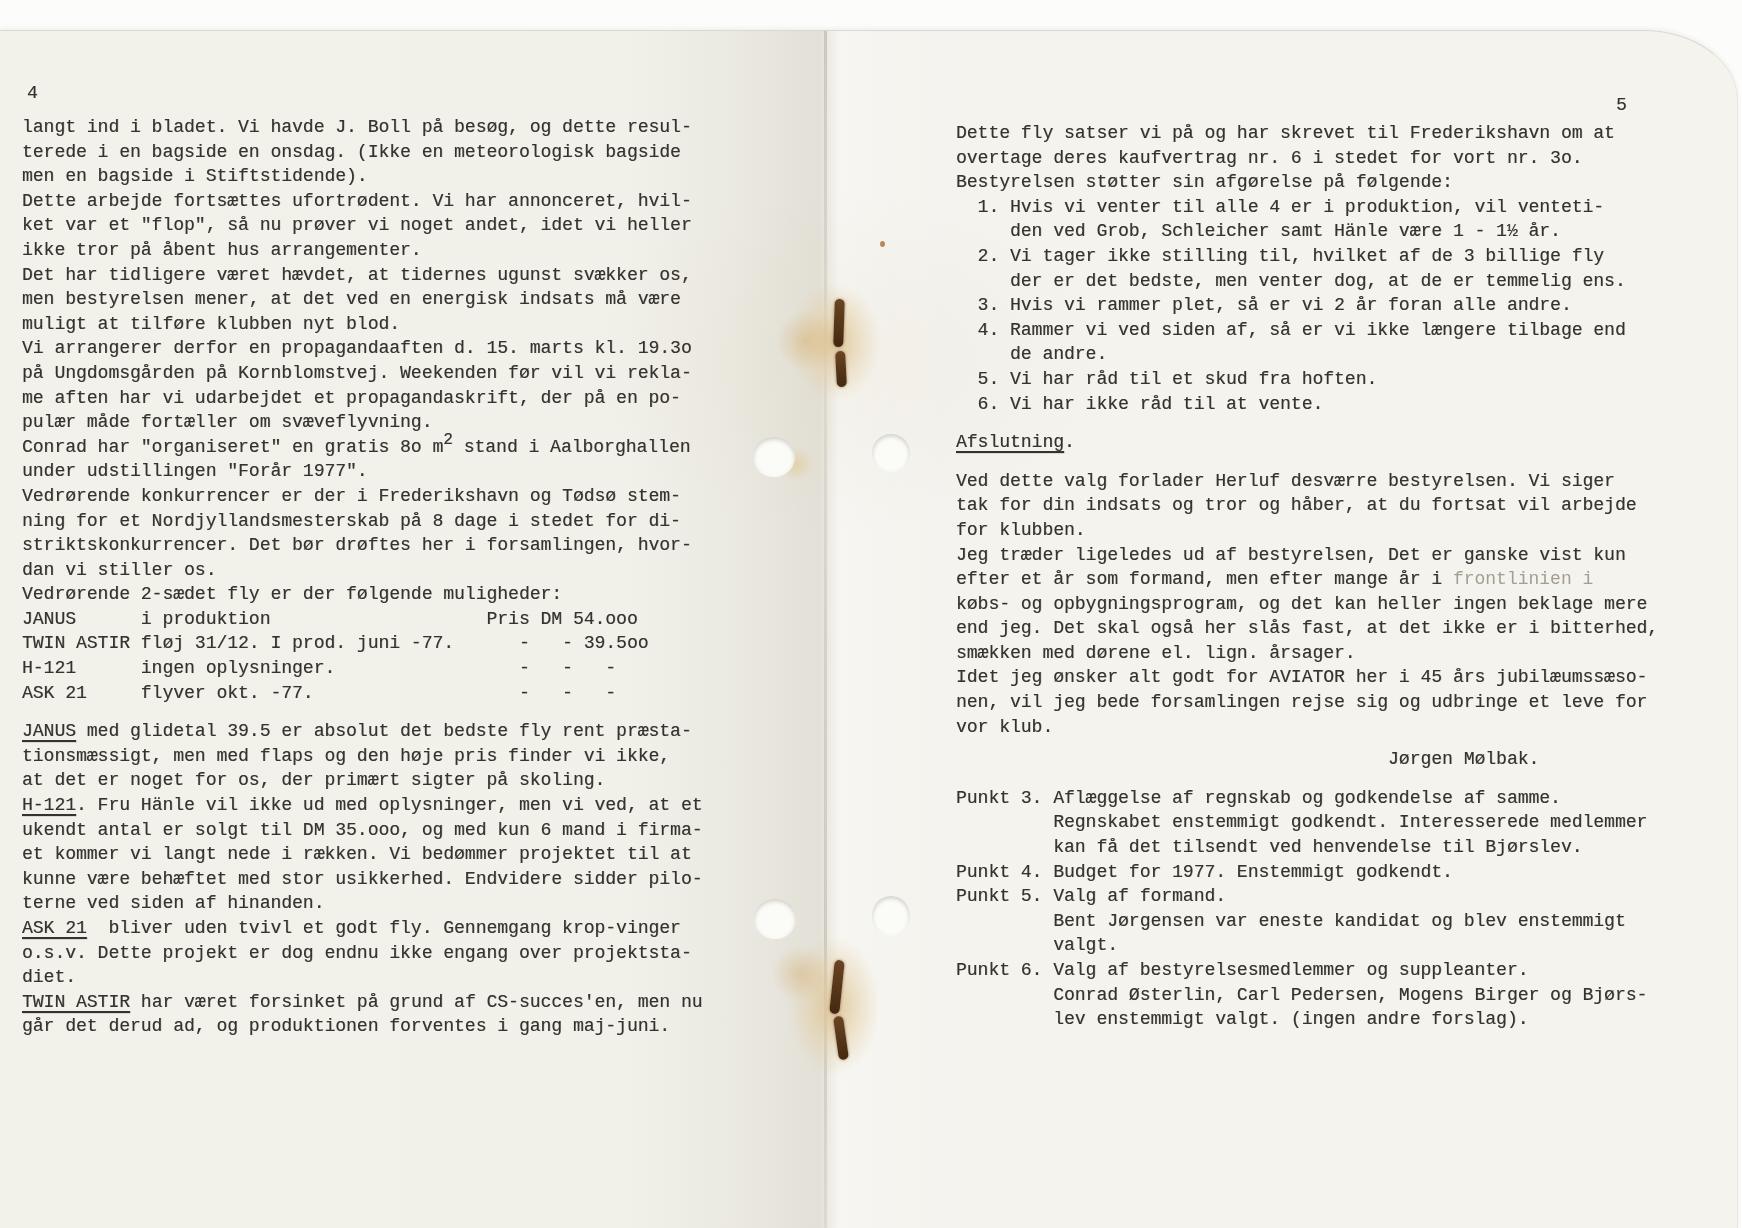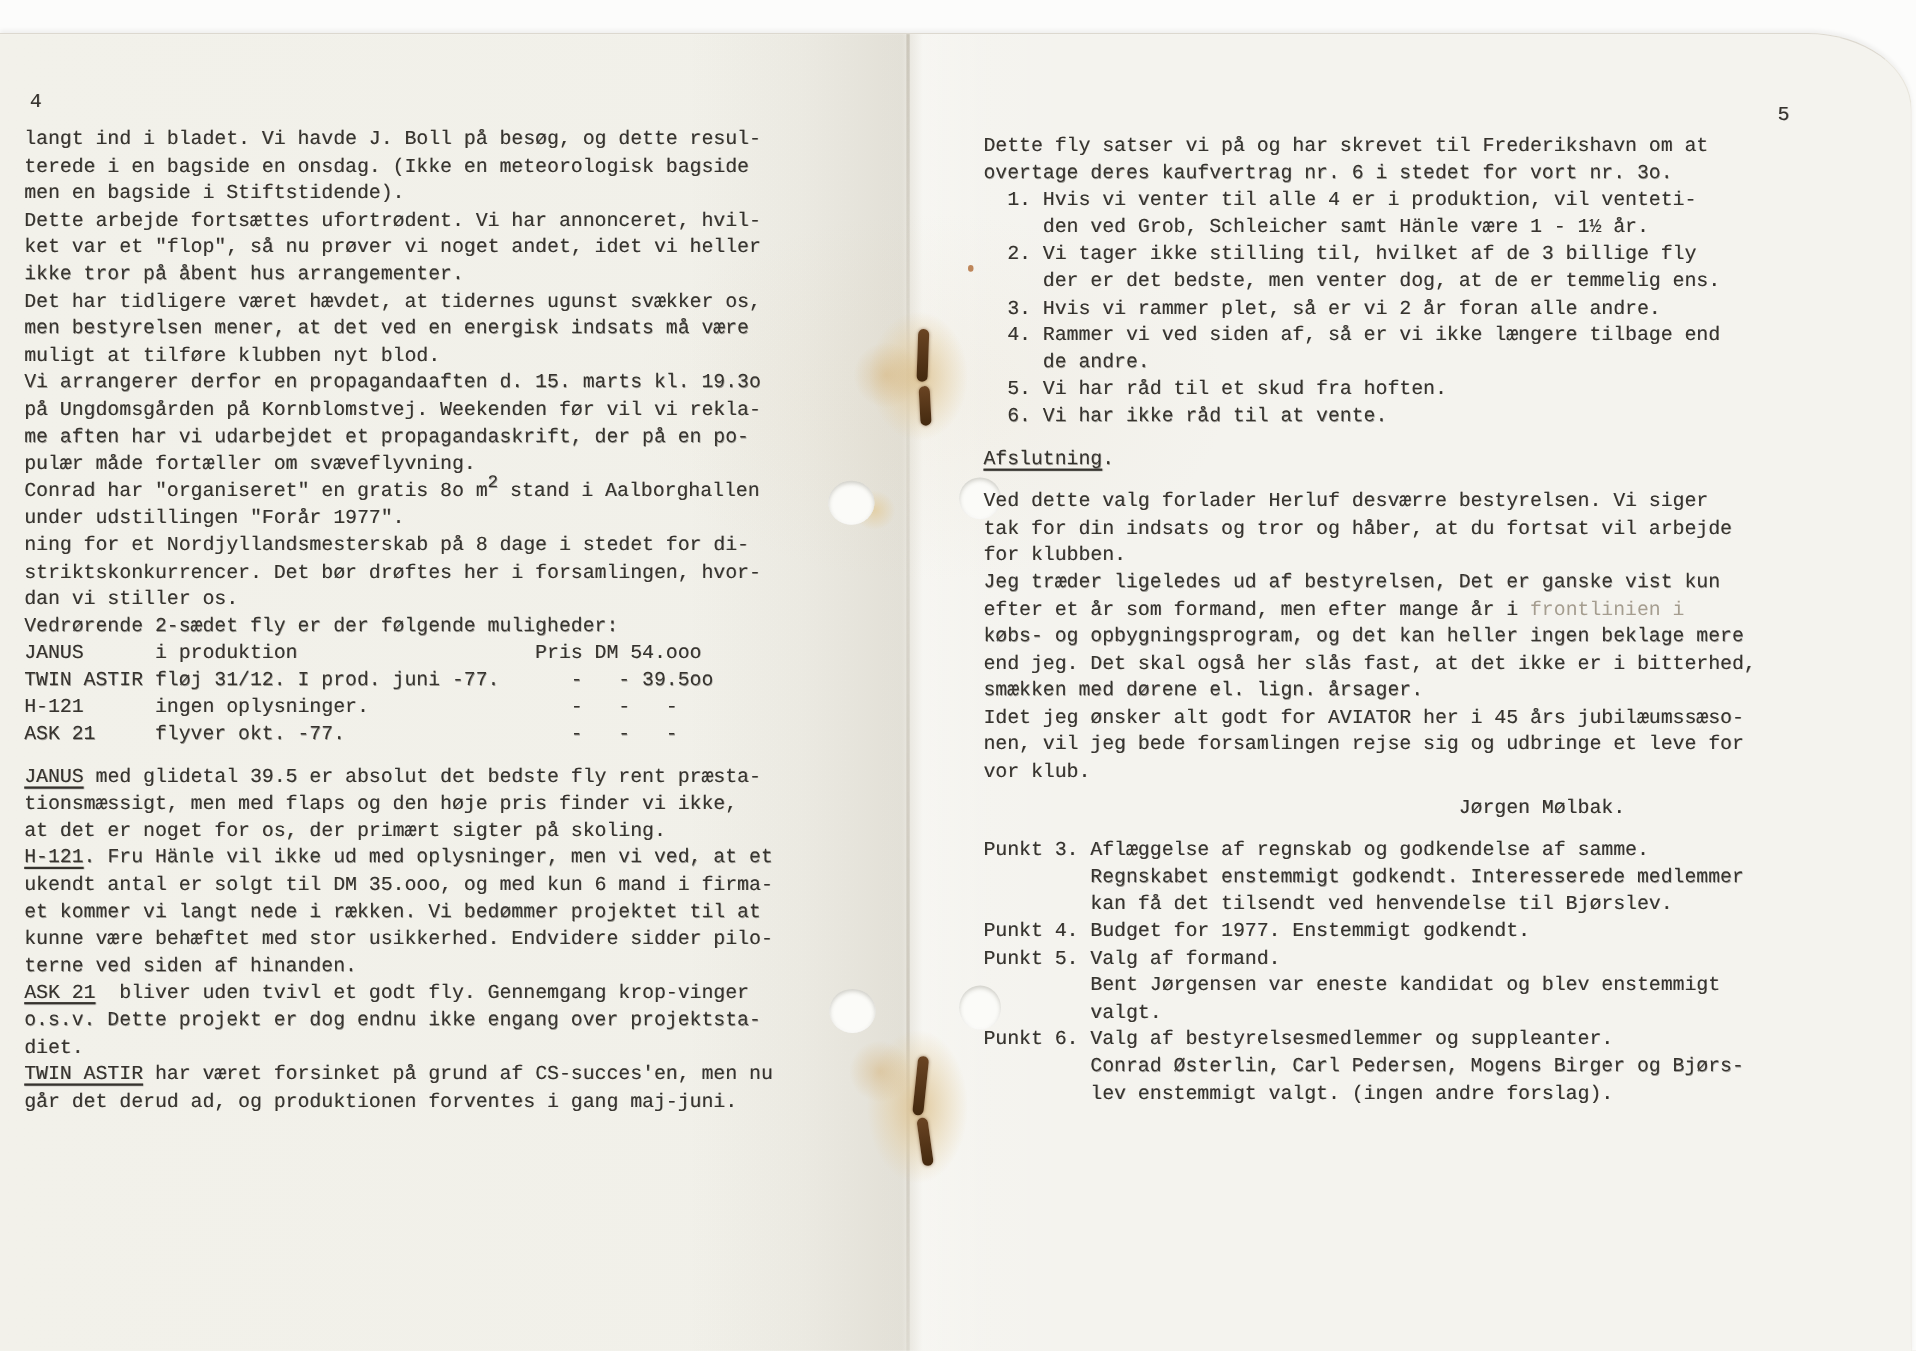--- a/index.html
+++ b/index.html
@@ -41,21 +41,21 @@
     background:linear-gradient(180deg,
       rgba(140,128,106,0.30), rgba(140,128,106,0.10) 28%,
       rgba(140,128,106,0.22) 55%, rgba(140,128,106,0.28) 80%, rgba(140,128,106,0.12));
     filter:blur(0.7px);
   }
   .textcol{
     position:absolute;color:var(--ink);
     font-size:18px;
   }
   .textcol.leftcol{left:22px;top:84px;}
-  .textcol.rightcol{left:894px;top:90px;}
+  .textcol.rightcol{left:956px;top:90px;}
   .tl{
     height:24.6px;line-height:24.6px;white-space:pre;
     text-shadow:0.5px 0.3px 0.6px rgba(54,51,46,0.45);
   }
   .gap{white-space:pre;}
   .u{text-decoration:underline;text-underline-offset:3.5px;text-decoration-thickness:1.5px;font-family:Liberation Mono, monospace;}
   .f{color:var(--ink_faded);text-shadow:none;}
   .sup{position:relative;top:-8px;font-size:16px;}
   .pagenum{
     position:absolute;color:var(--ink);font-size:18px;
@@ -142,20 +142,21 @@
       <div class="tl">ikke tror på åbent hus arrangementer.</div>
       <div class="tl">Det har tidligere været hævdet, at tidernes ugunst svækker os,</div>
       <div class="tl">men bestyrelsen mener, at det ved en energisk indsats må være</div>
       <div class="tl">muligt at tilføre klubben nyt blod.</div>
       <div class="tl">Vi arrangerer derfor en propagandaaften d. 15. marts kl. 19.3o</div>
       <div class="tl">på Ungdomsgården på Kornblomstvej. Weekenden før vil vi rekla-</div>
       <div class="tl">me aften har vi udarbejdet et propagandaskrift, der på en po-</div>
       <div class="tl">pulær måde fortæller om svæveflyvning.</div>
       <div class="tl"><span>Conrad har "organiseret" en gratis 8o m</span><span class="sup">2</span><span> stand i Aalborghallen</span></div>
       <div class="tl">under udstillingen "Forår 1977".</div>
+      <div class="tl">Vedrørende konkurrencer er der i Frederikshavn og Tødsø stem-</div>
       <div class="tl">ning for et Nordjyllandsmesterskab på 8 dage i stedet for di-</div>
       <div class="tl">striktskonkurrencer. Det bør drøftes her i forsamlingen, hvor-</div>
       <div class="tl">dan vi stiller os.</div>
       <div class="tl">Vedrørende 2-sædet fly er der følgende muligheder:</div>
       <div class="tl">JANUS      i produktion                    Pris DM 54.ooo</div>
       <div class="tl">TWIN ASTIR fløj 31/12. I prod. juni -77.      -   - 39.5oo</div>
       <div class="tl">H-121      ingen oplysninger.                 -   -   -</div>
       <div class="tl">ASK 21     flyver okt. -77.                   -   -   -</div>
       <div class="gap" style="height: 14px;"></div>
       <div class="tl"><span class="u">JANUS</span><span> med glidetal 39.5 er absolut det bedste fly rent præsta-</span></div>
@@ -168,20 +169,21 @@
       <div class="tl">terne ved siden af hinanden.</div>
       <div class="tl"><span class="u">ASK 21</span><span>  bliver uden tvivl et godt fly. Gennemgang krop-vinger</span></div>
       <div class="tl">o.s.v. Dette projekt er dog endnu ikke engang over projektsta-</div>
       <div class="tl">diet.</div>
       <div class="tl"><span class="u">TWIN ASTIR</span><span> har været forsinket på grund af CS-succes'en, men nu</span></div>
       <div class="tl">går det derud ad, og produktionen forventes i gang maj-juni.</div>
     </div>
   <div class="textcol rightcol" id="right-lines">
       <div class="tl">Dette fly satser vi på og har skrevet til Frederikshavn om at</div>
       <div class="tl">overtage deres kaufvertrag nr. 6 i stedet for vort nr. 3o.</div>
+      <div class="tl">Bestyrelsen støtter sin afgørelse på følgende:</div>
       <div class="tl">  1. Hvis vi venter til alle 4 er i produktion, vil venteti-</div>
       <div class="tl">     den ved Grob, Schleicher samt Hänle være 1 - 1½ år.</div>
       <div class="tl">  2. Vi tager ikke stilling til, hvilket af de 3 billige fly</div>
       <div class="tl">     der er det bedste, men venter dog, at de er temmelig ens.</div>
       <div class="tl">  3. Hvis vi rammer plet, så er vi 2 år foran alle andre.</div>
       <div class="tl">  4. Rammer vi ved siden af, så er vi ikke længere tilbage end</div>
       <div class="tl">     de andre.</div>
       <div class="tl">  5. Vi har råd til et skud fra hoften.</div>
       <div class="tl">  6. Vi har ikke råd til at vente.</div>
       <div class="gap" style="height: 14px;"></div>

